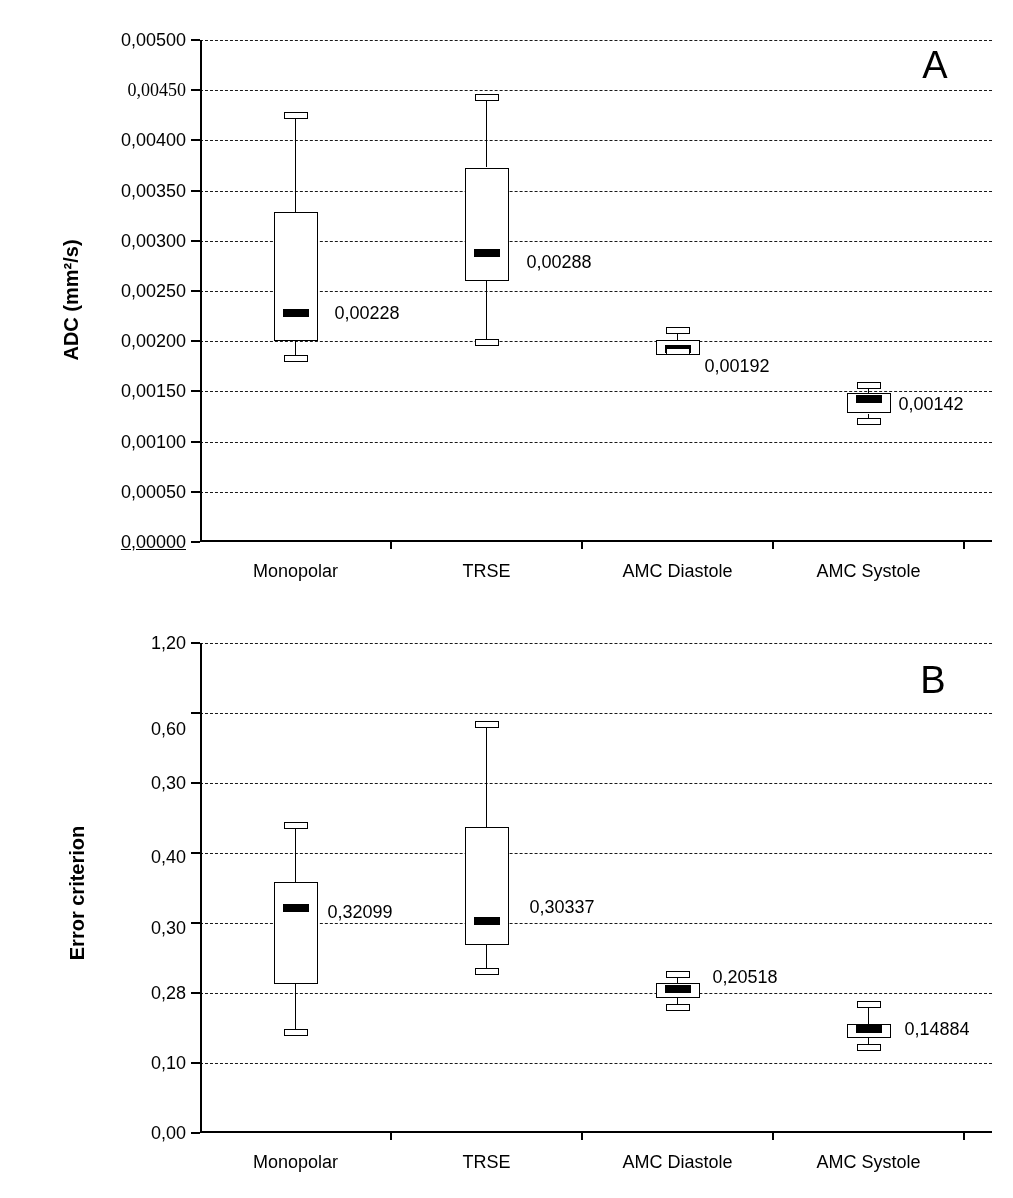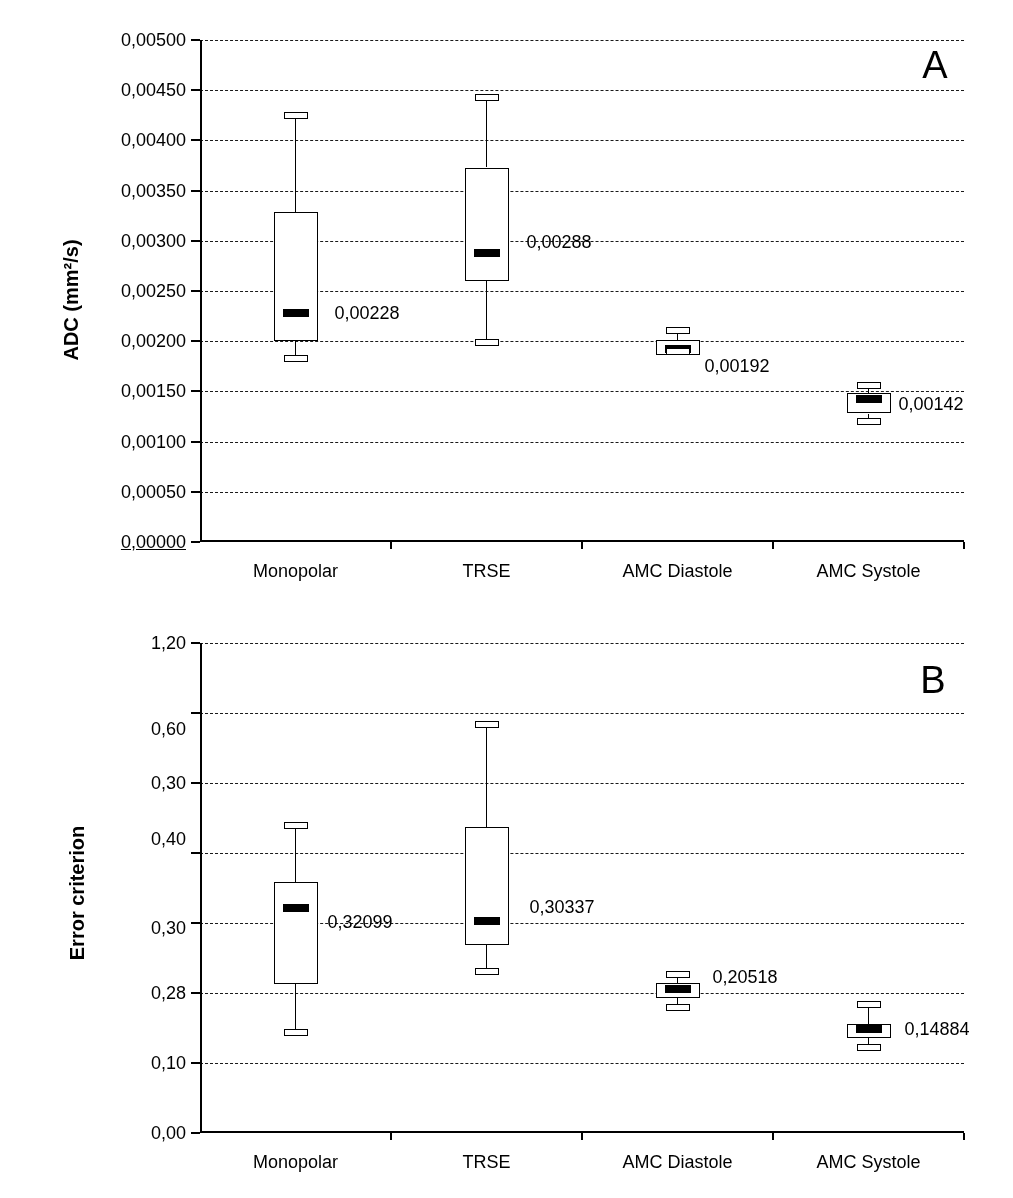--- a/index.html
+++ b/index.html
@@ -1,20 +1,20 @@
 <!DOCTYPE html>
 <html><head>
 <meta charset="utf-8">
 <style>
   html,body { margin:0; padding:0; background:#ffffff; }
   .canvas {
     position:relative; width:1013px; height:1198px; background:#ffffff;
     font-family:"Liberation Sans", sans-serif; color:#000; overflow:hidden;
   }
-  .plot { position:absolute; }
+  .plot { position:absolute;padding-left:28px; }
   .axis-y { position:absolute; left:0; top:0; width:2px; background:#000; }
   .axis-x { position:absolute; left:0; width:100%; height:2px; background:#000; }
   .gridline { position:absolute; left:0; width:100%; height:0; border-top:1px dashed #1a1a1a; }
   .ytick { position:absolute; left:-9px; width:9px; height:2px; background:#000; }
   .yticklab {
     position:absolute; left:-106px; width:92px; height:22px; line-height:22px;
     text-align:right; font-size:18px; white-space:nowrap;
   }
   .xtick { position:absolute; width:2px; height:7px; background:#000; }
   .catlab {
@@ -44,21 +44,21 @@
 <div class="canvas">
 
   <div class="axis-title" id="ylabel-0">ADC (mm²/s)</div>
   <div class="panel-letter" id="letter-0">A</div>
   <div class="plot" id="plot-0" style="left: 200px; top: 40px; width: 764px; height: 502px;">
       <div class="gridline" style="top: 0px;"></div>
       <div class="ytick" style="top: -1px;"></div>
       <div class="yticklab" style="top: -11px;">0,00500</div>
       <div class="gridline" style="top: 50.2px;"></div>
       <div class="ytick" style="top: 49.2px;"></div>
-      <div class="yticklab" style="top: 39.2px;">0,00450</div>
+      <div class="yticklab" style="top: 39.2px; font-family: Liberation Serif, serif;">0,00450</div>
       <div class="gridline" style="top: 100.4px;"></div>
       <div class="ytick" style="top: 99.4px;"></div>
       <div class="yticklab" style="top: 89.4px;">0,00400</div>
       <div class="gridline" style="top: 150.6px;"></div>
       <div class="ytick" style="top: 149.6px;"></div>
       <div class="yticklab" style="top: 139.6px;">0,00350</div>
       <div class="gridline" style="top: 200.8px;"></div>
       <div class="ytick" style="top: 199.8px;"></div>
       <div class="yticklab" style="top: 189.8px;">0,00300</div>
       <div class="gridline" style="top: 251px;"></div>
@@ -94,21 +94,21 @@
       <div class="medbar" style="left: 82.5px; top: 269.1px; width: 26px; height: 8px;"></div>
       <div class="cap" style="left: 83.5px; top: 71.8px; width: 24px; height: 7px;"></div>
       <div class="cap" style="left: 83.5px; top: 314.8px; width: 24px; height: 7px;"></div>
       <div class="vallab" style="left: 134.5px; top: 262.1px;">0,00228</div>
       <div class="whisk" style="left: 285.8px; top: 57.2px; height: 70.3px;"></div>
       <div class="whisk" style="left: 285.8px; top: 241px; height: 61.2px;"></div>
       <div class="bxbox" style="left: 264.5px; top: 127.5px; width: 44px; height: 113.5px;"></div>
       <div class="medbar" style="left: 273.5px; top: 208.8px; width: 26px; height: 8px;"></div>
       <div class="cap" style="left: 274.5px; top: 53.7px; width: 24px; height: 7px;"></div>
       <div class="cap" style="left: 274.5px; top: 298.7px; width: 24px; height: 7px;"></div>
-      <div class="vallab" style="left: 326.5px; top: 191px; text-align: right;">0,00288</div>
+      <div class="vallab" style="left: 326.5px; top: 211px; text-align: right;">0,00288</div>
       <div class="whisk" style="left: 476.8px; top: 290.2px; height: 10px;"></div>
       <div class="bxbox" style="left: 455.5px; top: 300.2px; width: 44px; height: 15.1px;"></div>
       <div class="medbar" style="left: 464.5px; top: 305.2px; width: 26px; height: 8px;"></div>
       <div class="cap" style="left: 465.5px; top: 286.7px; width: 24px; height: 7px;"></div>
       <div class="cap" style="left: 465.5px; top: 307.7px; width: 24px; height: 7px;"></div>
       <div class="vallab" style="left: 504.5px; top: 315.2px;">0,00192</div>
       <div class="whisk" style="left: 667.8px; top: 345.4px; height: 8px;"></div>
       <div class="whisk" style="left: 667.8px; top: 373.5px; height: 8px;"></div>
       <div class="bxbox" style="left: 646.5px; top: 353.4px; width: 44px; height: 20.1px;"></div>
       <div class="medbar" style="left: 655.5px; top: 355.4px; width: 26px; height: 8px;"></div>
@@ -124,21 +124,21 @@
       <div class="ytick" style="top: -1px;"></div>
       <div class="yticklab" style="top: -11px;">1,20</div>
       <div class="gridline" style="top: 70px;"></div>
       <div class="ytick" style="top: 69px;"></div>
       <div class="yticklab" style="top: 75px;">0,60</div>
       <div class="gridline" style="top: 140px;"></div>
       <div class="ytick" style="top: 139px;"></div>
       <div class="yticklab" style="top: 129px;">0,30</div>
       <div class="gridline" style="top: 210px;"></div>
       <div class="ytick" style="top: 209px;"></div>
-      <div class="yticklab" style="top: 185px;">0,40</div>
+      <div class="yticklab" style="top: 203px;">0,40</div>
       <div class="gridline" style="top: 280px;"></div>
       <div class="ytick" style="top: 279px;"></div>
       <div class="yticklab" style="top: 274px;">0,30</div>
       <div class="gridline" style="top: 350px;"></div>
       <div class="ytick" style="top: 349px;"></div>
       <div class="yticklab" style="top: 339px;">0,28</div>
       <div class="gridline" style="top: 420px;"></div>
       <div class="ytick" style="top: 419px;"></div>
       <div class="yticklab" style="top: 409px;">0,10</div>
       <div class="ytick" style="top: 489px;"></div>
@@ -152,21 +152,21 @@
       <div class="catlab" style="left: 95.5px; top: 508px;">Monopolar</div>
       <div class="catlab" style="left: 286.5px; top: 508px;">TRSE</div>
       <div class="catlab" style="left: 477.5px; top: 508px;">AMC Diastole</div>
       <div class="catlab" style="left: 668.5px; top: 508px;">AMC Systole</div>
       <div class="whisk" style="left: 94.8px; top: 182px; height: 56.7px;"></div>
       <div class="whisk" style="left: 94.8px; top: 340.9px; height: 49px;"></div>
       <div class="bxbox" style="left: 73.5px; top: 238.7px; width: 44px; height: 102.2px;"></div>
       <div class="medbar" style="left: 82.5px; top: 261.3px; width: 26px; height: 8px;"></div>
       <div class="cap" style="left: 83.5px; top: 178.5px; width: 24px; height: 7px;"></div>
       <div class="cap" style="left: 83.5px; top: 386.4px; width: 24px; height: 7px;"></div>
-      <div class="vallab" style="left: 127.5px; top: 268px;">0,32099</div>
+      <div class="vallab" style="left: 127.5px; top: 258px;">0,32099</div>
       <div class="whisk" style="left: 285.8px; top: 81.9px; height: 102.2px;"></div>
       <div class="whisk" style="left: 285.8px; top: 302.4px; height: 25.9px;"></div>
       <div class="bxbox" style="left: 264.5px; top: 184.1px; width: 44px; height: 118.3px;"></div>
       <div class="medbar" style="left: 273.5px; top: 273.6px; width: 26px; height: 8px;"></div>
       <div class="cap" style="left: 274.5px; top: 78.4px; width: 24px; height: 7px;"></div>
       <div class="cap" style="left: 274.5px; top: 324.8px; width: 24px; height: 7px;"></div>
       <div class="vallab" style="left: 329.5px; top: 252.6px;">0,30337</div>
       <div class="whisk" style="left: 476.8px; top: 331.1px; height: 9.1px;"></div>
       <div class="whisk" style="left: 476.8px; top: 354.9px; height: 9.8px;"></div>
       <div class="bxbox" style="left: 455.5px; top: 340.2px; width: 44px; height: 14.7px;"></div>

